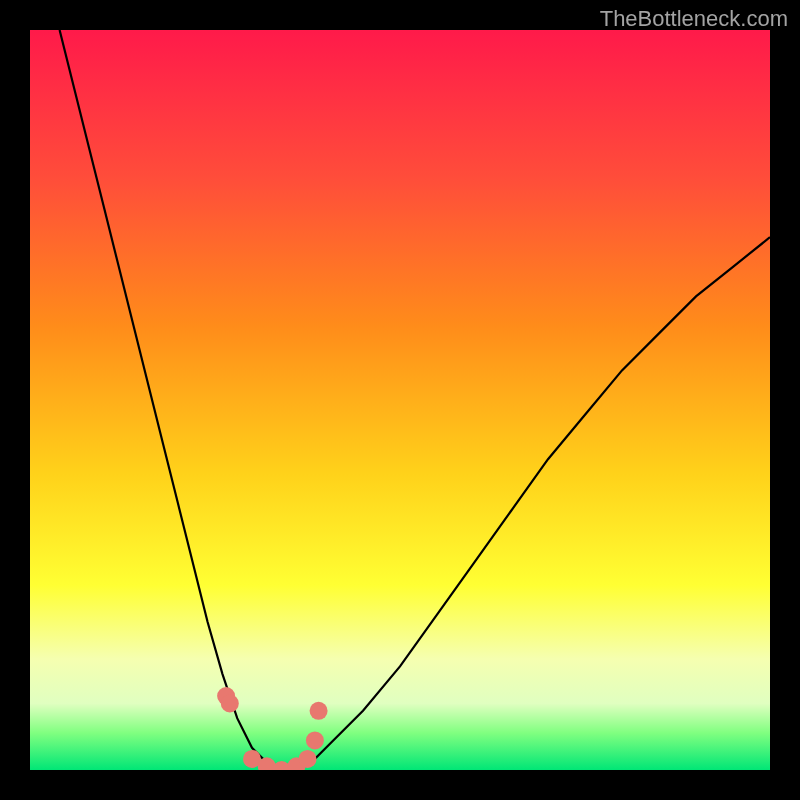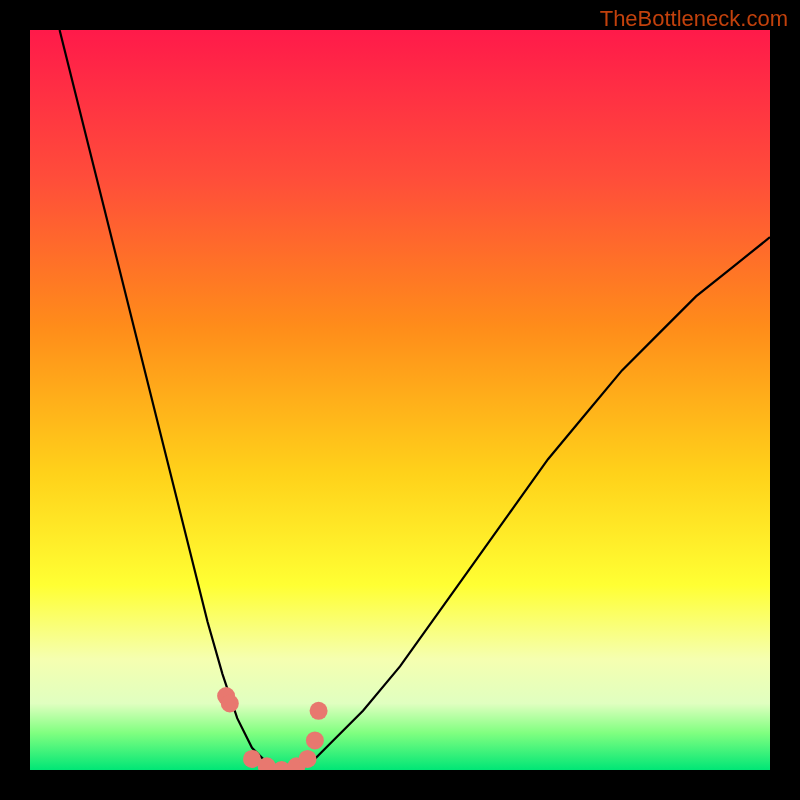--- a/index.html
+++ b/index.html
@@ -8,21 +8,21 @@
     width: 800px;
     height: 800px;
     background: #000;
     font-family: Arial, sans-serif;
     position: relative;
   }
   .watermark {
     position: absolute;
     top: 6px;
     right: 12px;
-    color: #c2410c;
+    color: #a3a3a3;
     font-size: 22px;
     font-weight: 500;
     z-index: 10;
   }
   .plot-area {
     position: absolute;
     top: 30px;
     left: 30px;
     width: 740px;
     height: 740px;

